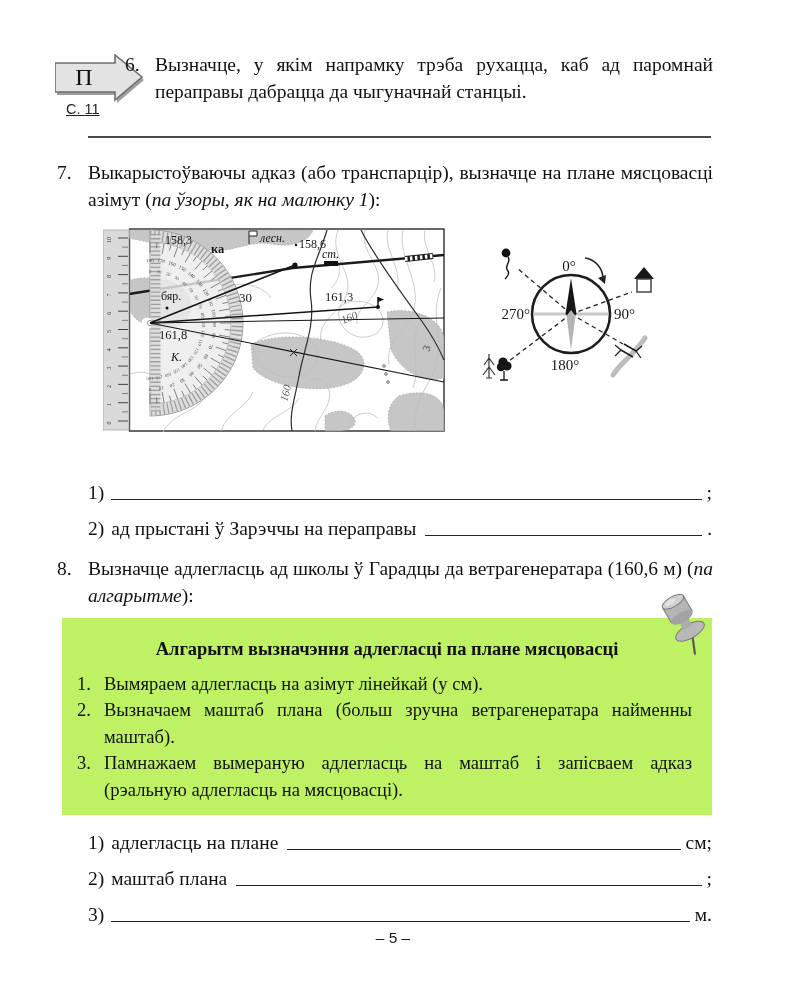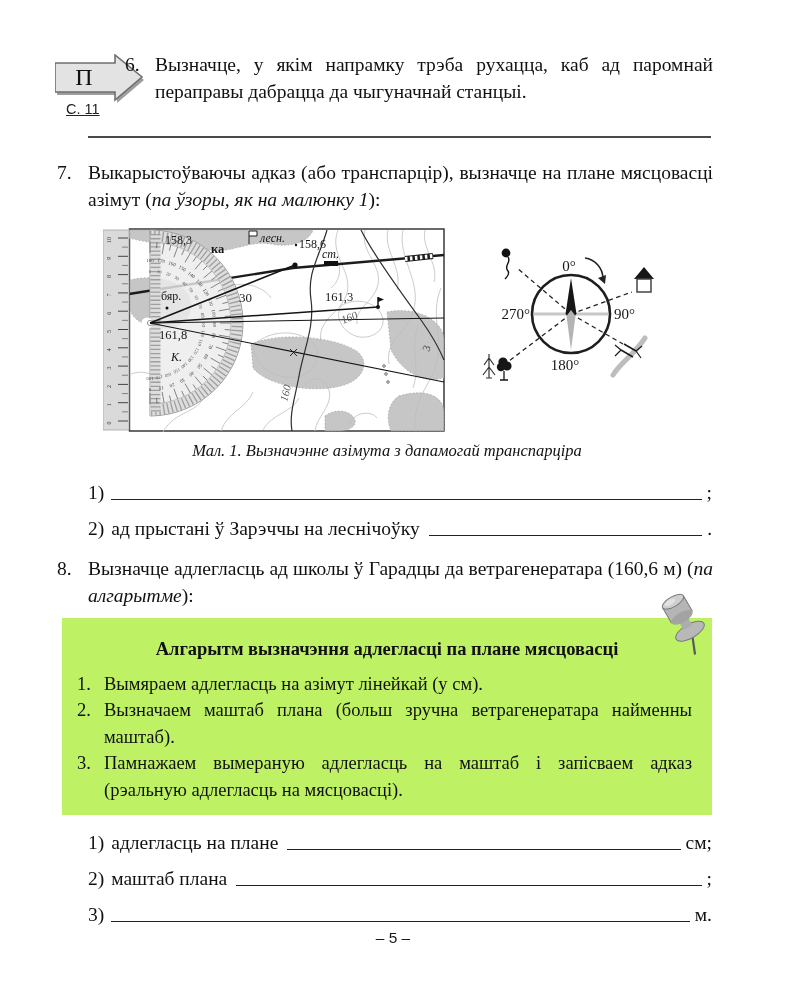--- a/index.html
+++ b/index.html
@@ -305,30 +305,29 @@
       <path d="M161,111 L167,106 M161,111 L166,118 M146,110 L140,105 M146,110 L140,116" stroke="#1a1a1a" stroke-width="1.2" fill="none"></path>
     </g>
     <g fill="#161616" font-size="15">
       <text x="94" y="31" text-anchor="middle">0°</text>
       <text x="139" y="79">90°</text>
       <text x="55" y="79" text-anchor="end">270°</text>
       <text x="90" y="130" text-anchor="middle">180°</text>
     </g>
   </svg>
 
-  <div class="caption">Мал. 1. Вызначэнне азімута з дапамогай транспарціра</div>
 
   <div class="fill-row" style="top:482px">
     <span class="fr-num">1)</span>
     <span class="fr-line"></span>
     <span class="fr-end">;</span>
   </div>
   <div class="fill-row" style="top:518px">
     <span class="fr-num">2)</span>
-    <span class="fr-label">ад прыстані ў Зарэччы на леснічоўку</span>
+    <span class="fr-label">ад прыстані ў Зарэччы на пераправы</span>
     <span class="fr-line"></span>
     <span class="fr-end">.</span>
   </div>
 
   <div class="task task8">
     <div class="task-num">8.</div>
     <div class="task-text"><span>Вызначце адлегласць ад школы ў Гарадцы да ветрагенератара (160,6 м) (</span><i>па алгарытме</i><span>):</span></div>
   </div>
 
   <div class="algo-box">

